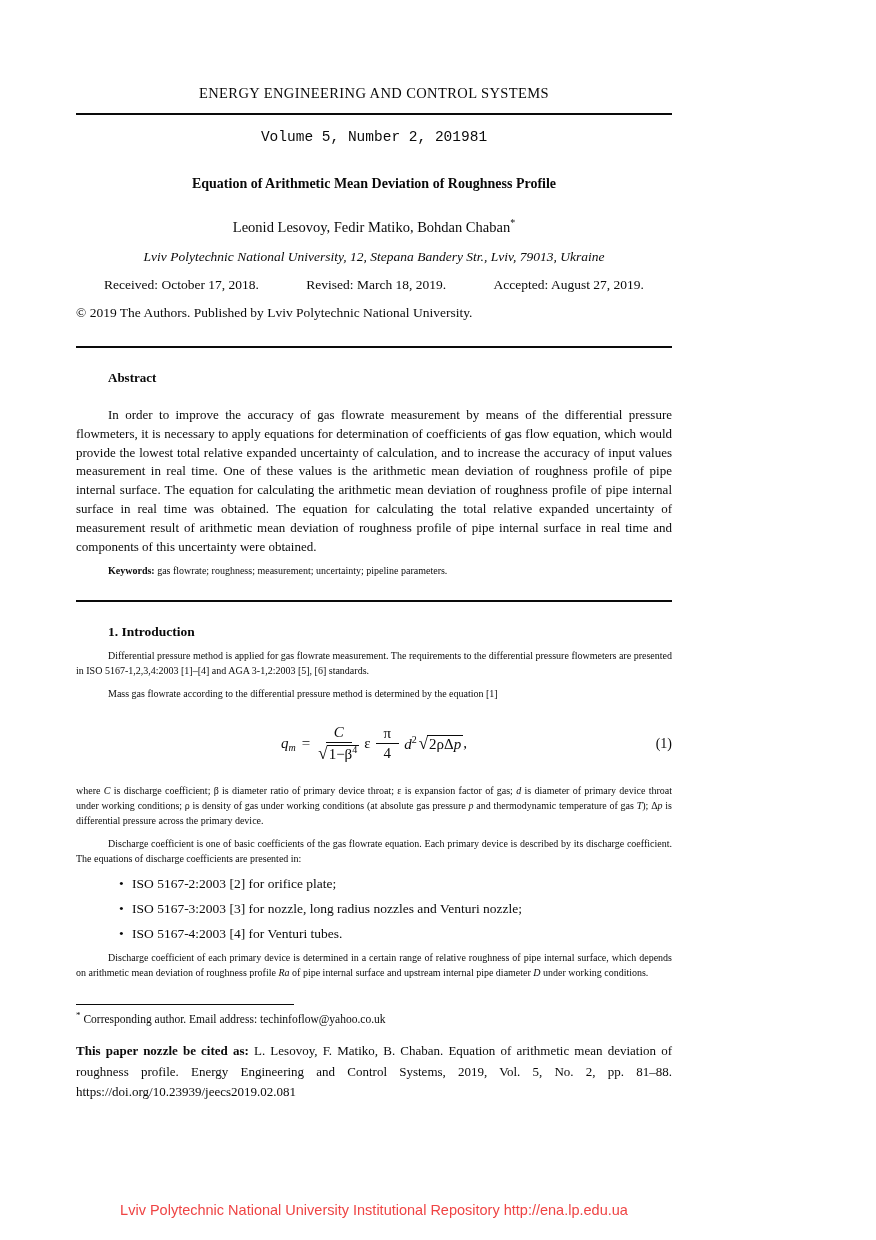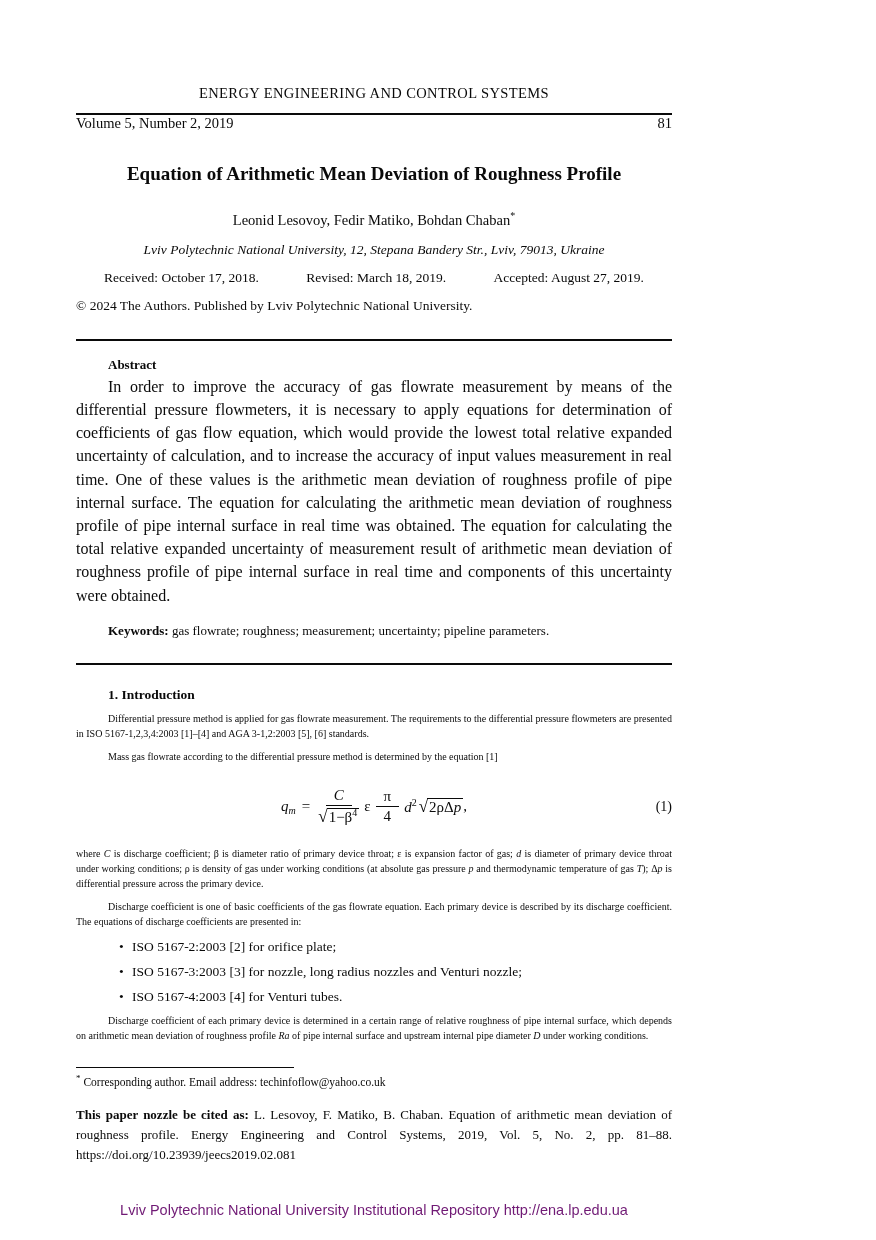--- a/index.html
+++ b/index.html
@@ -19,44 +19,44 @@
     padding-top: 85px;
     text-align: center;
     font-size: 14.5px;
     letter-spacing: 0.4px;
     margin-bottom: 11px;
   }
   .rule-thick { border: none; border-top: 2.6px solid #0a0a0a; margin: 0; }
   .rule-short { border: none; border-top: 1.4px solid #0a0a0a; width: 218px; margin: 24px 0 0 0; }
 
   .volume-row {
-    display: flex; justify-content: space-between;
-    font-size: 14.5px; 
+    display: flex; justify-content: center;
+    font-size: 14.5px; margin-top: 14px; font-family: Liberation Mono, monospace;
   }
 
   .title {
-    text-align: center; font-weight: bold; font-size: 19px;
+    text-align: center; font-weight: bold; font-size: 14px;
     margin-top: 31px;
   }
   .authors { text-align: center; font-size: 14.5px; margin-top: 25px; }
   .authors sup { font-size: 10px; vertical-align: super; }
   .affiliation { text-align: center; font-style: italic; font-size: 13.5px; margin-top: 13px; }
   .dates { text-align: center; font-size: 13.5px; margin-top: 12px; }
   .dates span { margin: 0 22px; }
   .copyright { font-size: 13.5px; margin-top: 12px; }
 
   .rule-2 { margin-top: 25px; }
   .rule-3 { margin-top: 24px; }
 
-  .abstract-heading { font-weight: bold; font-size: 13px; margin: 16px 0 0 32px; }
+  .abstract-heading { font-weight: bold; font-size: 13px; margin: 22px 0 0 32px; }
   .abstract-body {
-    font-size: 16px; line-height: 1.45; text-align: justify;
-    text-indent: 32px; margin-top: 2px;
+    font-size: 13px; line-height: 1.45; text-align: justify;
+    text-indent: 32px; margin-top: 20px;
   }
-  .keywords { font-size: 13px; margin-top: 16px; text-indent: 32px; }
+  .keywords { font-size: 10px; margin-top: 8px; text-indent: 32px; }
   .keywords .kw-label { font-weight: bold; }
 
   .section-heading { font-weight: bold; font-size: 13.5px; margin: 22px 0 0 32px; }
   .para {
     font-size: 10px; line-height: 1.5; text-align: justify;
     text-indent: 32px; margin: 8px 0 0 0;
   }
   .para.no-indent { text-indent: 0; }
   .italic { font-style: italic; }
 
@@ -87,21 +87,21 @@
   .footnote { font-size: 11.5px; margin-top: 5px; }
   .footnote sup { font-size: 9px; }
 
   .citation { font-size: 13px; line-height: 1.55; text-align: justify; margin-top: 17px; }
   .citation .cite-label { font-weight: bold; }
 
   .repo-footer {
     position: absolute; left: 0; right: 0; bottom: 22px;
     text-align: center;
     font-family: "Liberation Sans", "DejaVu Sans", sans-serif;
-    font-size: 14.5px; color: #701a75;
+    font-size: 14.5px; color: #ef4444;
   }
 </style>
 </head>
 <body>
 
 <div class="page">
   <div class="content">
 
     <div class="journal-header">ENERGY ENGINEERING AND CONTROL SYSTEMS</div>
     <hr class="rule-thick">
@@ -115,21 +115,21 @@
     <div class="authors"><span>Leonid Lesovoy, Fedir Matiko, Bohdan Chaban</span><sup>*</sup></div>
 
     <div class="affiliation">Lviv Polytechnic National University, 12, Stepana Bandery Str., Lviv, 79013, Ukraine</div>
 
     <div class="dates">
       <span>Received: October 17, 2018.</span>
       <span>Revised: March 18, 2019.</span>
       <span>Accepted: August 27, 2019.</span>
     </div>
 
-    <div class="copyright">© 2024 The Authors. Published by Lviv Polytechnic National University.</div>
+    <div class="copyright">© 2019 The Authors. Published by Lviv Polytechnic National University.</div>
 
     <hr class="rule-thick rule-2">
 
     <div class="abstract-heading">Abstract</div>
     <div class="abstract-body">In order to improve the accuracy of gas flowrate measurement by means of the differential pressure flowmeters, it is necessary to apply equations for determination of coefficients of gas flow equation, which would provide the lowest total relative expanded uncertainty of calculation, and to increase the accuracy of input values measurement in real time. One of these values is the arithmetic mean deviation of roughness profile of pipe internal surface. The equation for calculating the arithmetic mean deviation of roughness profile of pipe internal surface in real time was obtained. The equation for calculating the total relative expanded uncertainty of measurement result of arithmetic mean deviation of roughness profile of pipe internal surface in real time and components of this uncertainty were obtained.</div>
     <div class="keywords"><span class="kw-label">Keywords:</span><span> gas flowrate; roughness; measurement; uncertainty; pipeline parameters.</span></div>
 
     <hr class="rule-thick rule-3">
 
     <div class="section-heading">1. Introduction</div>

